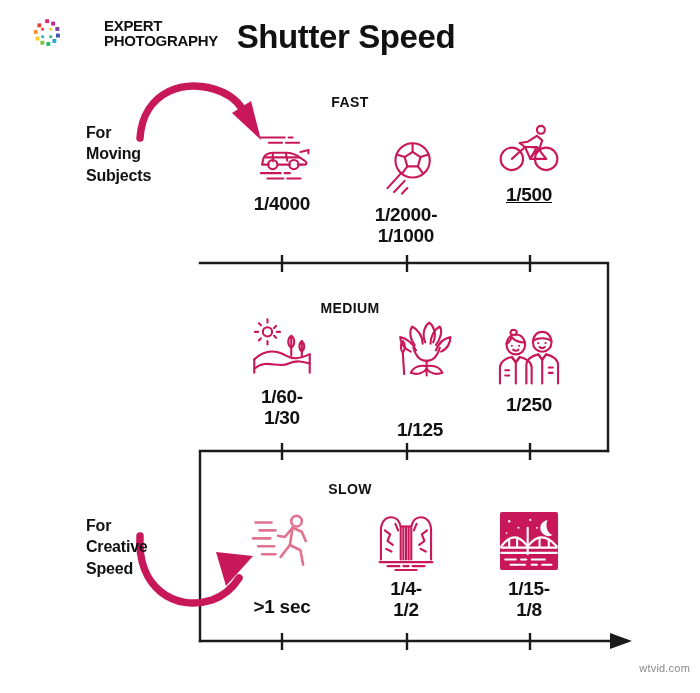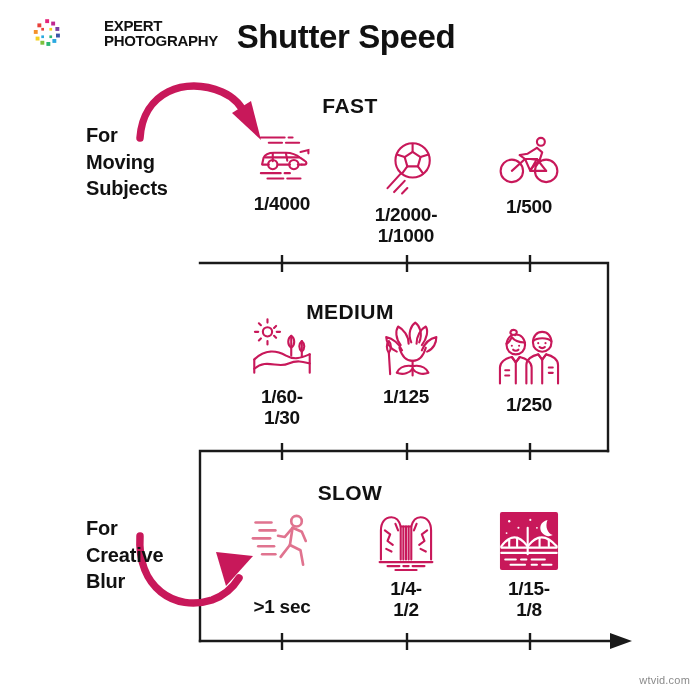--- a/index.html
+++ b/index.html
@@ -65,36 +65,36 @@
     left: 0;
     top: 0;
     width: 700px;
     height: 693px;
     pointer-events: none;
   }
 
   
   .side-label {
     position: absolute;
-    font-size: 20px;
+    font-size: 16px;
     font-weight: bold;
     color: #111111;
     line-height: 1.33;
     letter-spacing: -0.2px;
   }
   #label-moving { left: 86px; top: 122px; }
   #label-blur   { left: 86px; top: 515px; }
 
   
   .band-heading {
     position: absolute;
     width: 700px;
     left: 0;
     text-align: center;
-    font-size: 21px;
+    font-size: 14px;
     font-weight: bold;
     letter-spacing: 0.4px;
     color: #111111;
   }
   #heading-fast   { top: 94px;  }
   #heading-medium { top: 300px; }
   #heading-slow   { top: 481px; }
 
   
   .cell {
@@ -116,38 +116,38 @@
     font-weight: bold;
     color: #111111;
     line-height: 1.12;
     letter-spacing: -0.3px;
     white-space: pre-line;
   }
 
   
   #cell-r1c1 { left: 217px; top: 123px; }
   #cell-r1c2 { left: 341px; top: 134px; }
-  #cell-r1c3 { left: 464px; top: 126px; }
+  #cell-r1c3 { left: 464px; top: 114px; text-decoration: underline; }
   
   #cell-r2c1 { left: 217px; top: 316px; }
-  #cell-r2c2 { left: 341px; top: 316px; }
+  #cell-r2c2 { left: 355px; top: 316px; gap: 33px; }
   #cell-r2c3 { left: 464px; top: 324px; }
   
   #cell-r3c1 { left: 217px; top: 508px; }
   #cell-r3c2 { left: 341px; top: 508px; }
   #cell-r3c3 { left: 464px; top: 508px; }
 
   
   #cell-r3c1 .cell-label { margin-top: 22px; }
 
   
   #watermark {
     position: absolute;
     right: 10px;
-    bottom: 7px;
+    bottom: 19px;
     font-size: 11px;
     color: #8a8a8a;
     letter-spacing: 0.2px;
     text-align: center;
   }
 </style>
 </head>
 <body>
 
 <div id="page">
@@ -218,21 +218,21 @@
 
   <div class="side-label" id="label-moving">
     <div>For</div>
     <div>Moving</div>
     <div>Subjects</div>
   </div>
 
   <div class="side-label" id="label-blur">
     <div>For</div>
     <div>Creative</div>
-    <div>Blur</div>
+    <div>Speed</div>
   </div>
 
   <div class="band-heading" id="heading-fast">FAST</div>
   <div class="band-heading" id="heading-medium">MEDIUM</div>
   <div class="band-heading" id="heading-slow">SLOW</div>
 
   <div class="cell" id="cell-r1c1">
     <svg class="cell-icon" viewBox="0 0 100 100">
       <g stroke="#c8185a" stroke-width="3.2" fill="none" stroke-linecap="round">
 

